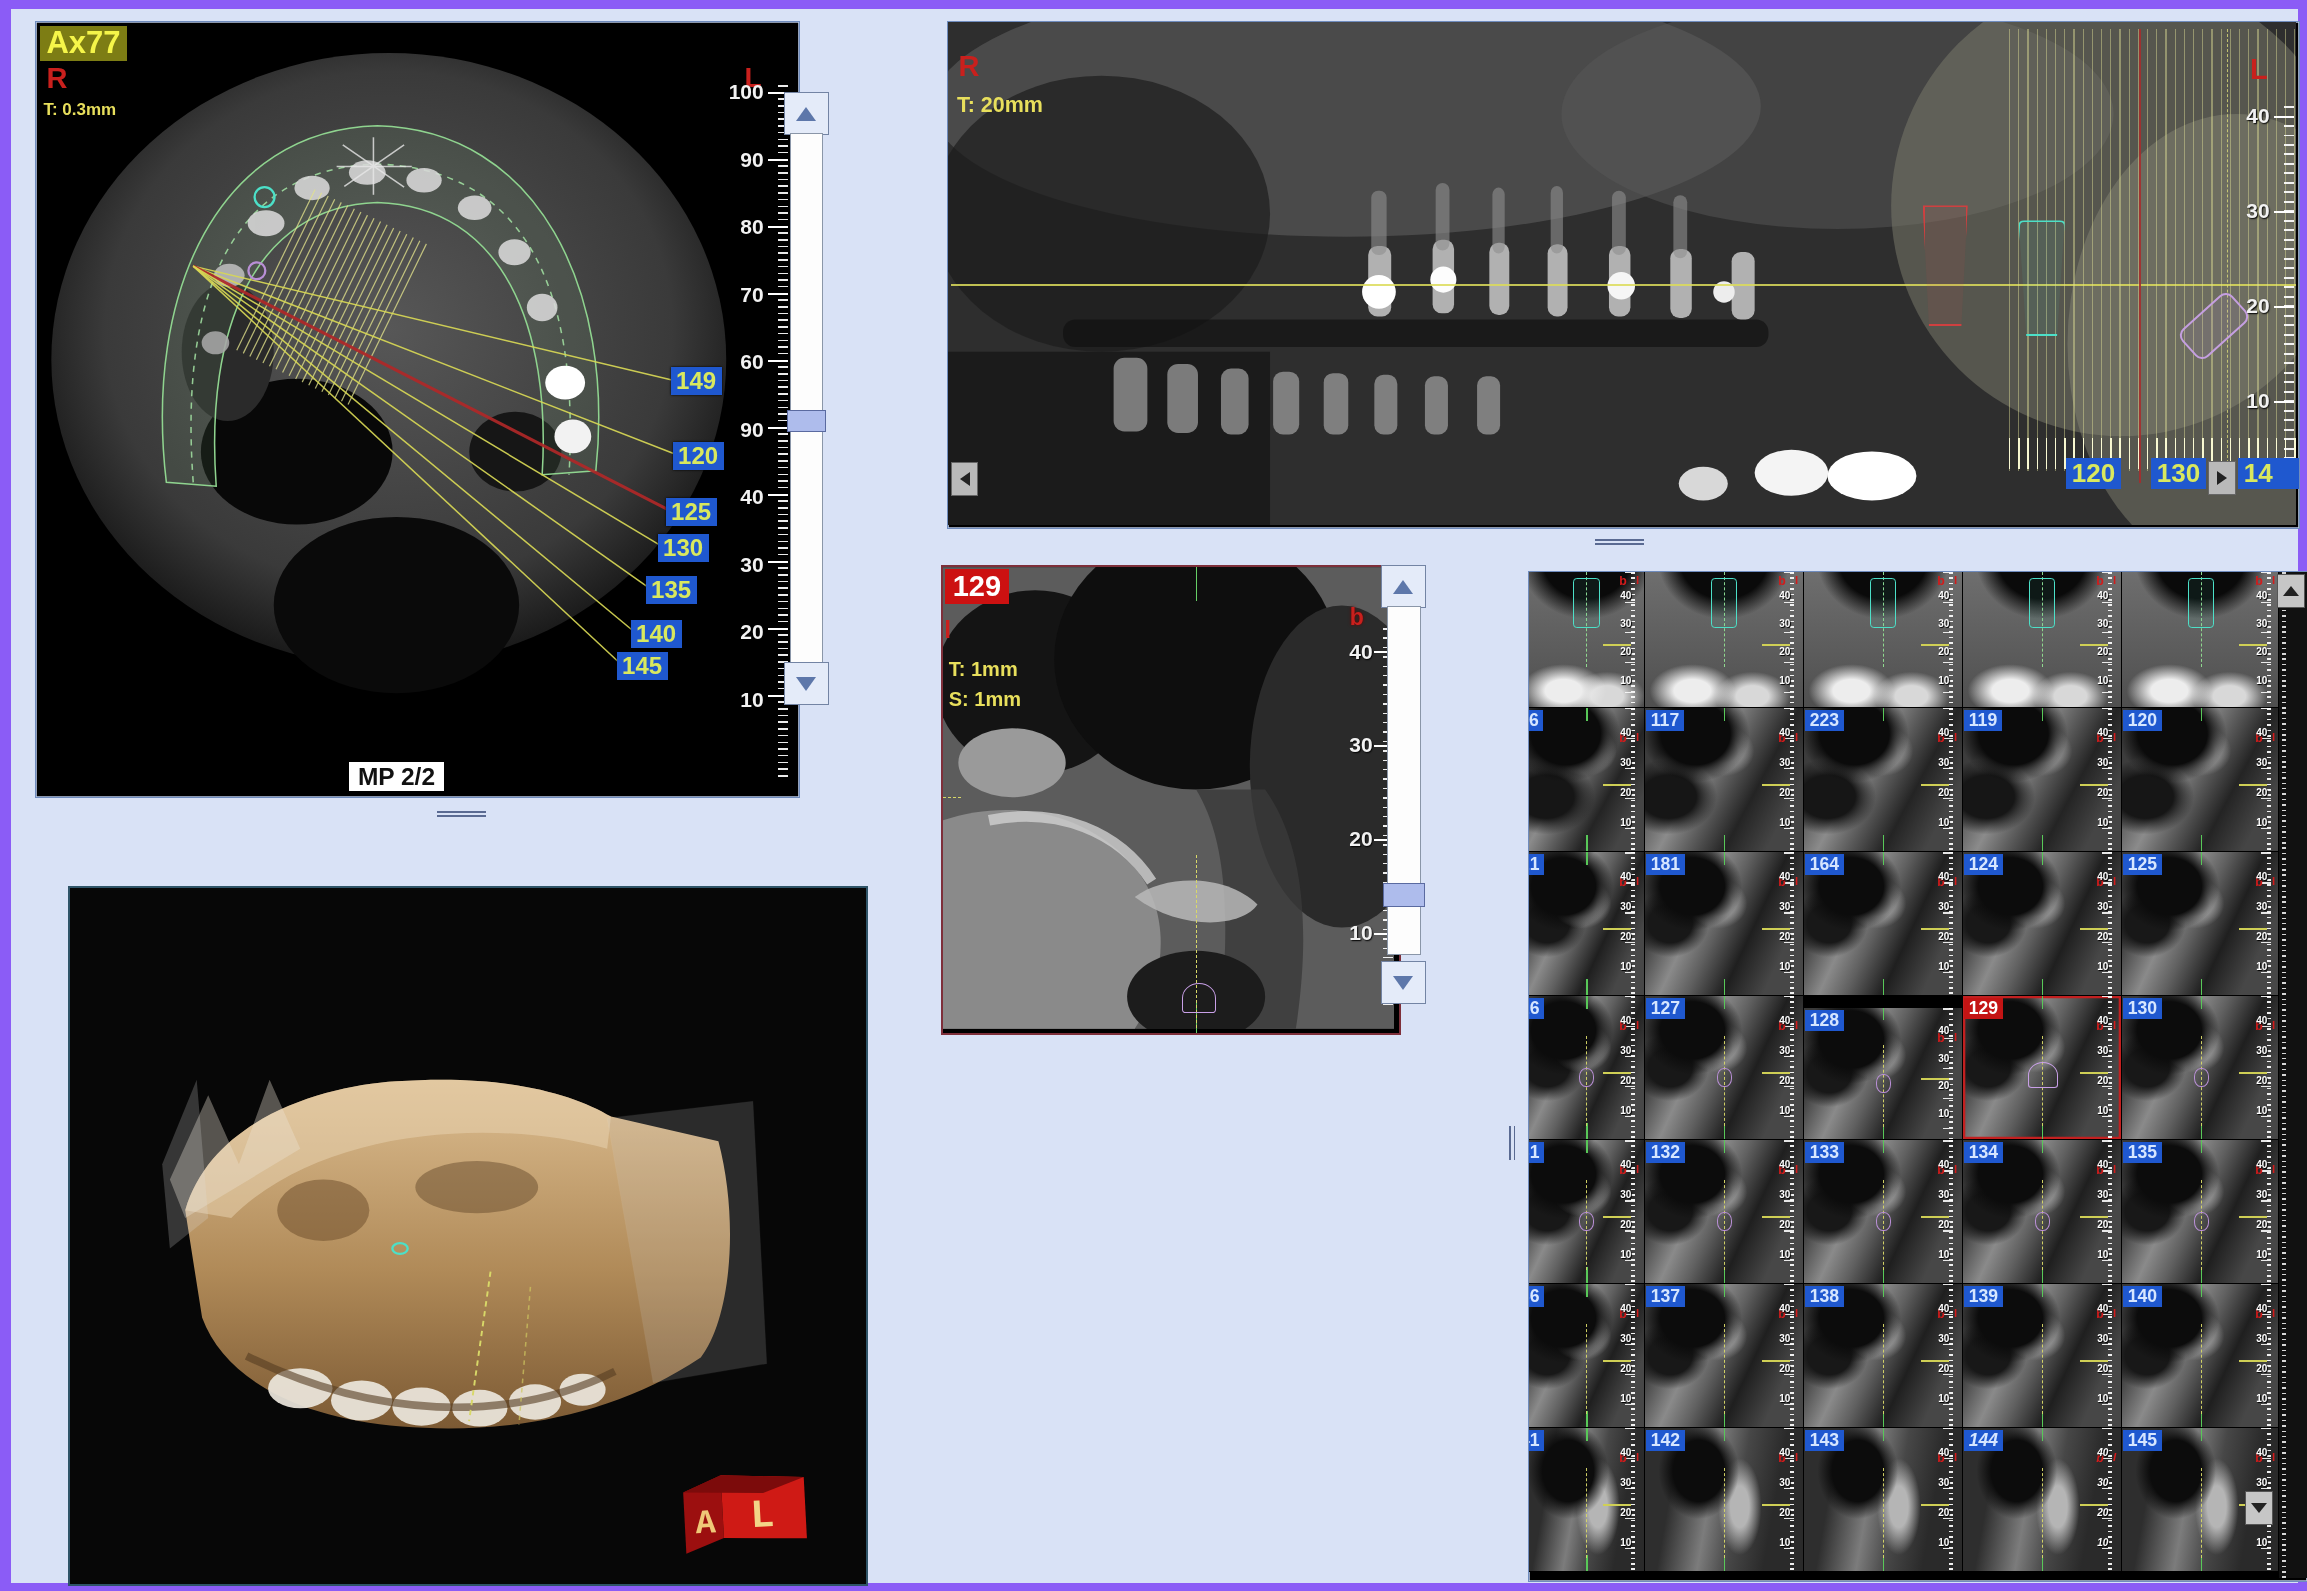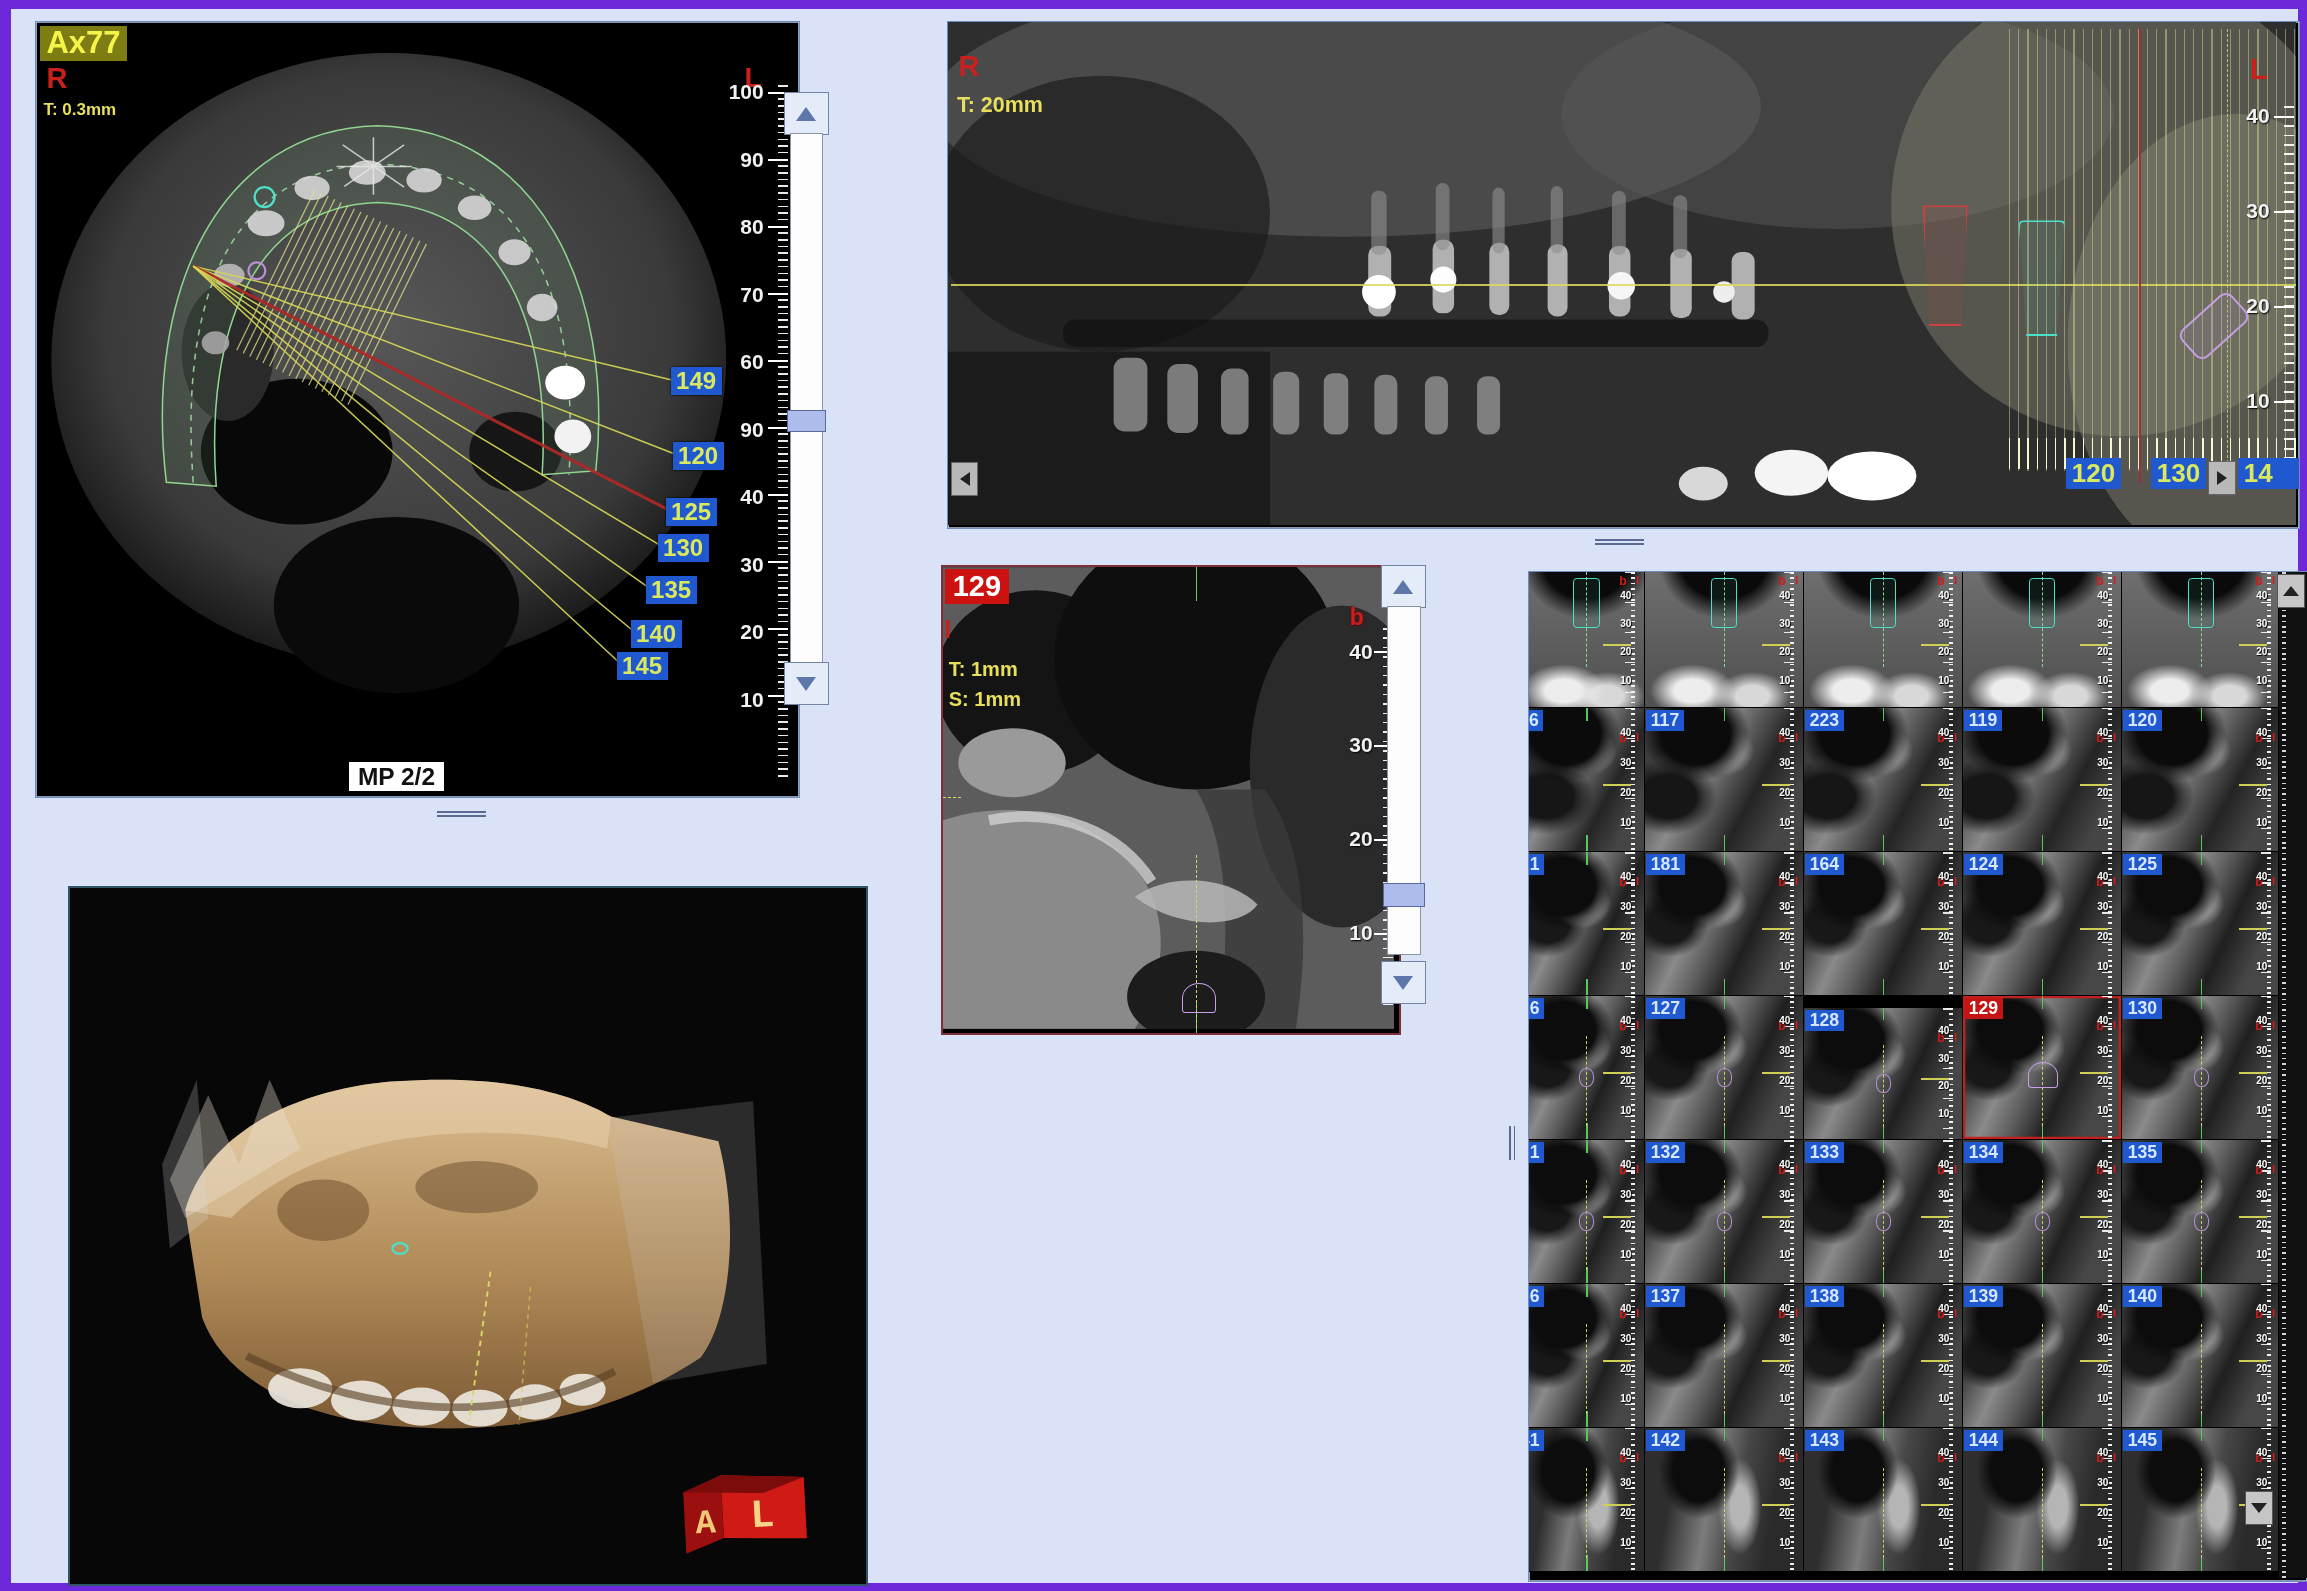--- a/index.html
+++ b/index.html
@@ -1,16 +1,16 @@
 <!DOCTYPE html>
 <html style="font-size:12.3px"><head>
 <meta charset="utf-8">
 <style>
   html,body{margin:0;padding:0;background:#ffffff;}
-  #screen{position:relative;width:2307px;height:1591px;background:#6d28d9;
+  #screen{position:relative;width:2307px;height:1591px;background:#8b5cf6;
           font-family:"Liberation Sans",sans-serif;overflow:hidden;}
   #desk{position:absolute;left:10.7px;top:9.2px;width:2287px;height:1574px;background:#d9e2f6;}
 
   .panel{position:absolute;background:#000;overflow:hidden;}
   .blue-border{border:1.5px solid #6f8cbe;box-shadow:0 0 0 0.8px #b9c9e8 inset;}
   .maroon-border{border:2.3px solid #7e2f3a;}
   .teal-border{border:2.3px solid #2f5468;}
 
   
   #axial{left:24px;top:12.3px;width:763px;height:775px;}
@@ -932,21 +932,21 @@
               <div class="cr-l" style="top: 23px;">l</div>
               <div class="cr-num" style="top: 13%;">40</div>
               <div class="cr-num" style="top: 34%;">30</div>
               <div class="cr-num" style="top: 55%;">20</div>
               <div class="cr-num" style="top: 76%;">10</div>
               <div class="yh"></div>
               <div class="gl-top"></div>
               <div class="gl-bot"></div>
               <div class="ydash"></div>
             </div>
-            <div class="cell v4" style="width: 158px;">
+            <div class="cell v4" style="width: 158px; font-style: italic;">
               <div class="cell-num">144</div>
               <div class="cell-ticks2"></div>
               <div class="cell-ticks"></div>
               <div class="cr-b" style="top: 23px;">b</div>
               <div class="cr-l" style="top: 23px;">l</div>
               <div class="cr-num" style="top: 13%;">40</div>
               <div class="cr-num" style="top: 34%;">30</div>
               <div class="cr-num" style="top: 55%;">20</div>
               <div class="cr-num" style="top: 76%;">10</div>
               <div class="yh"></div>

